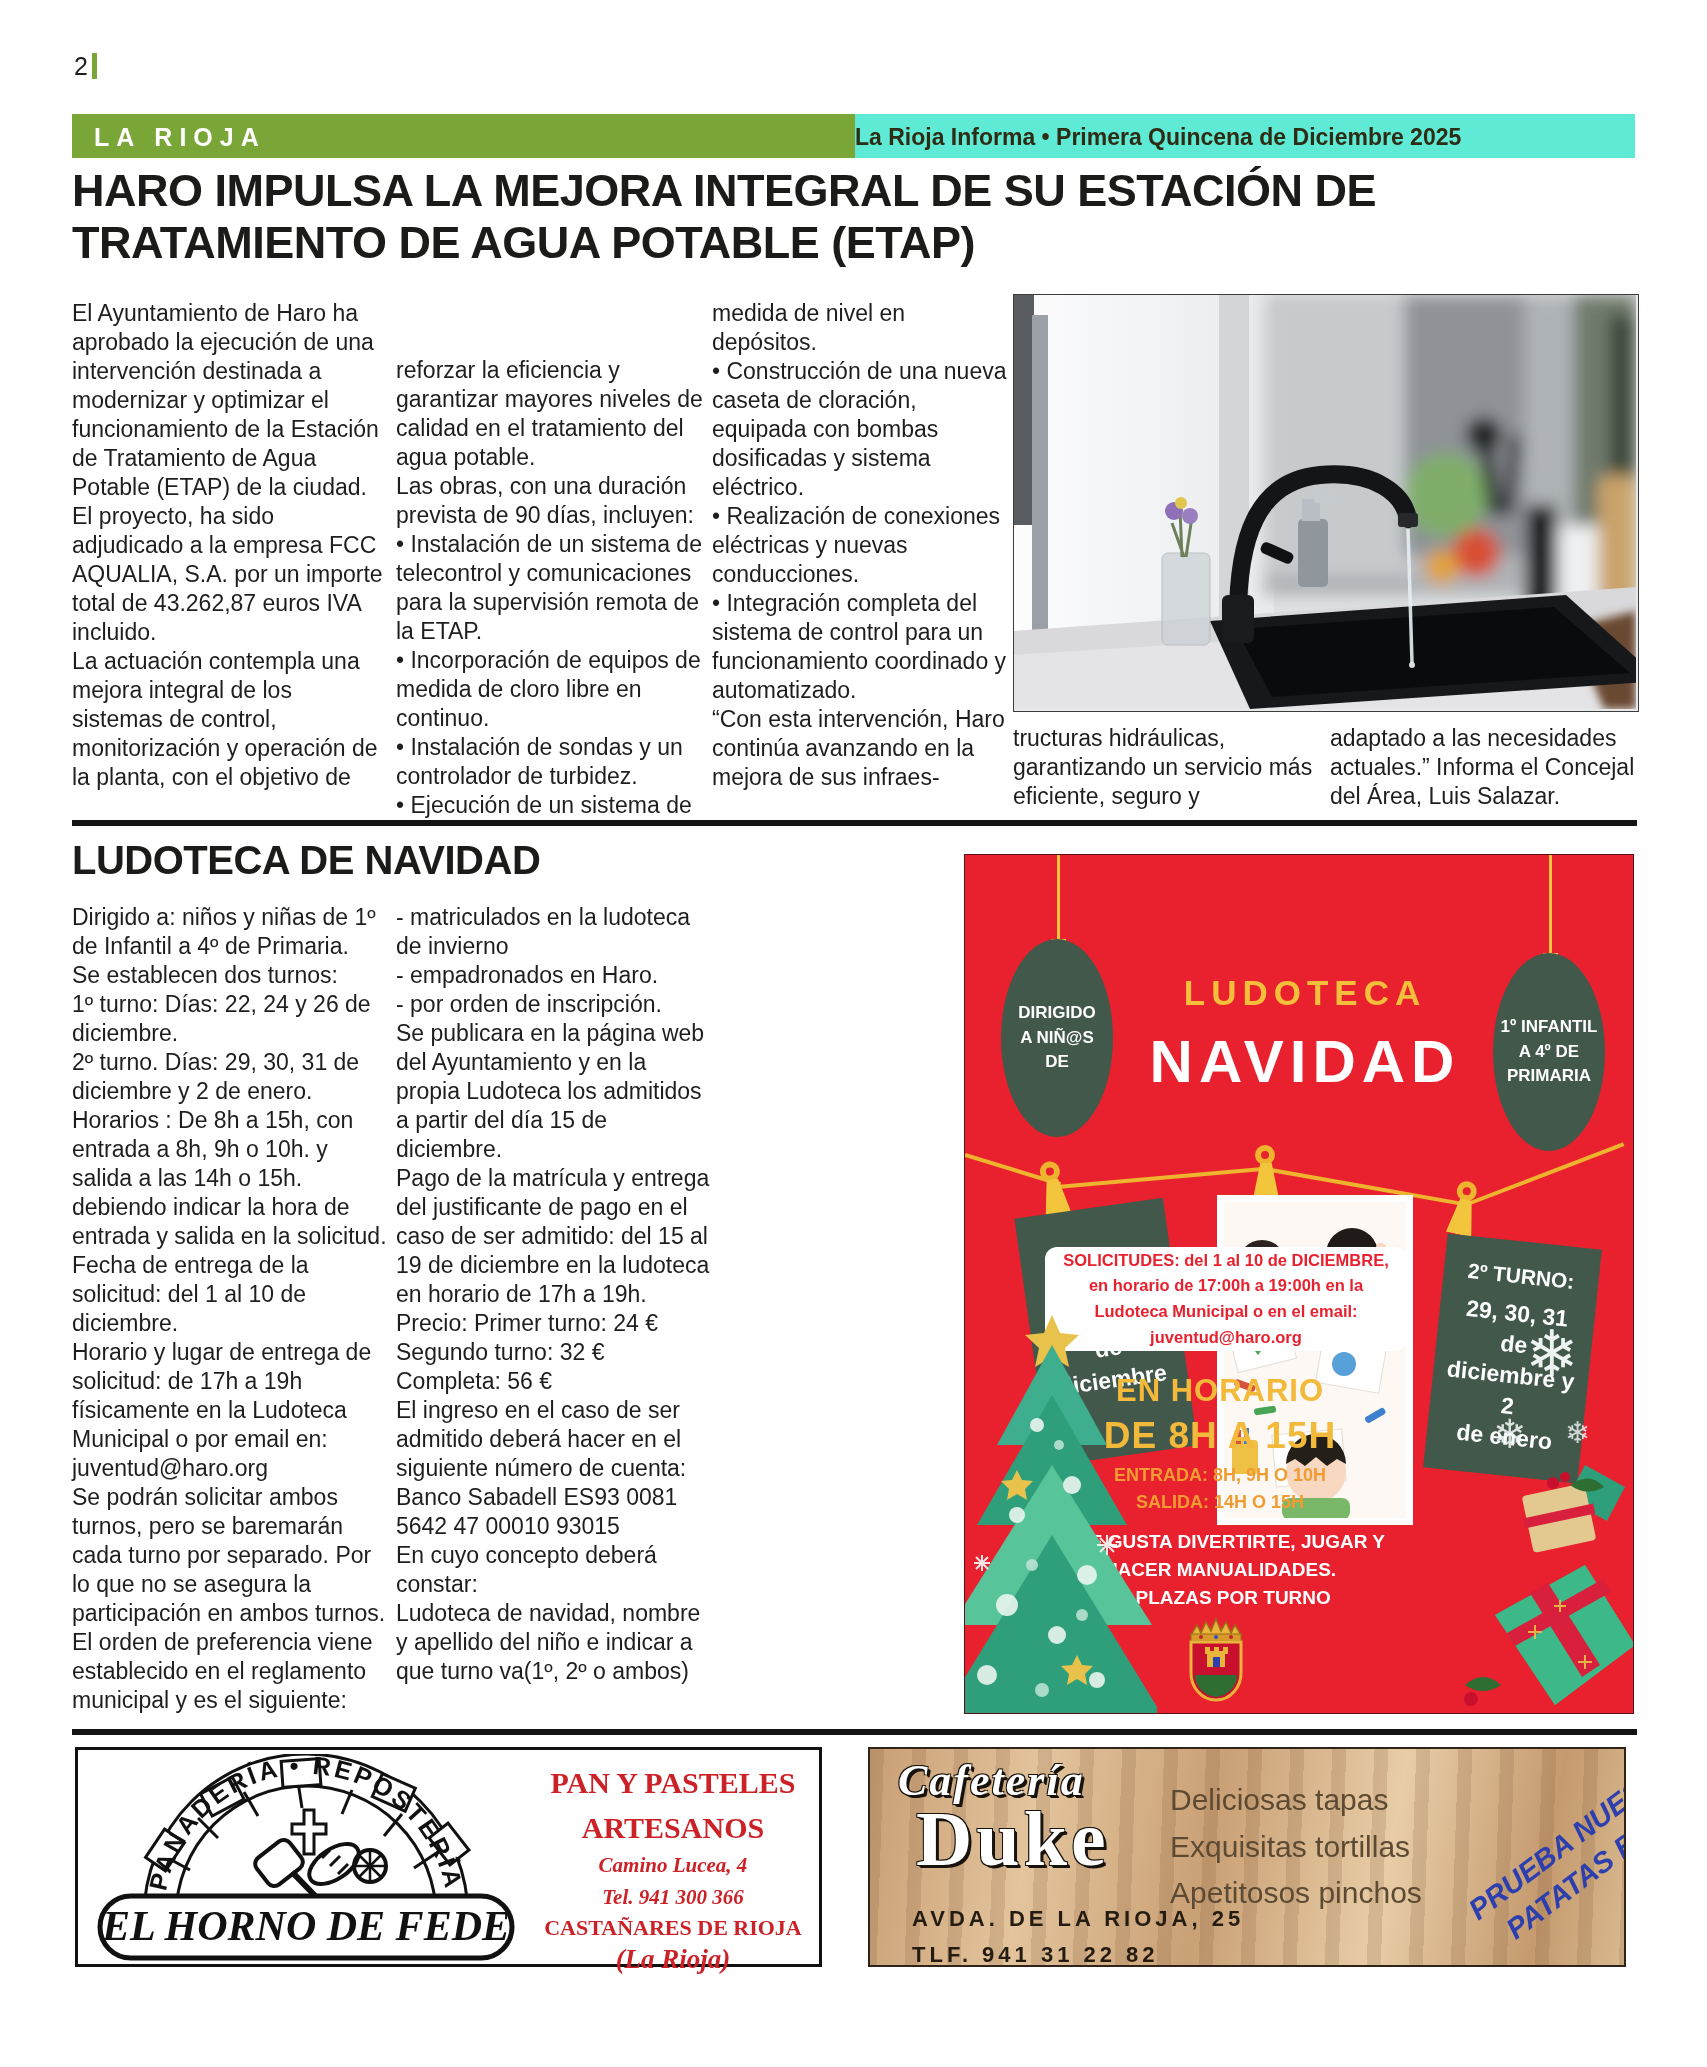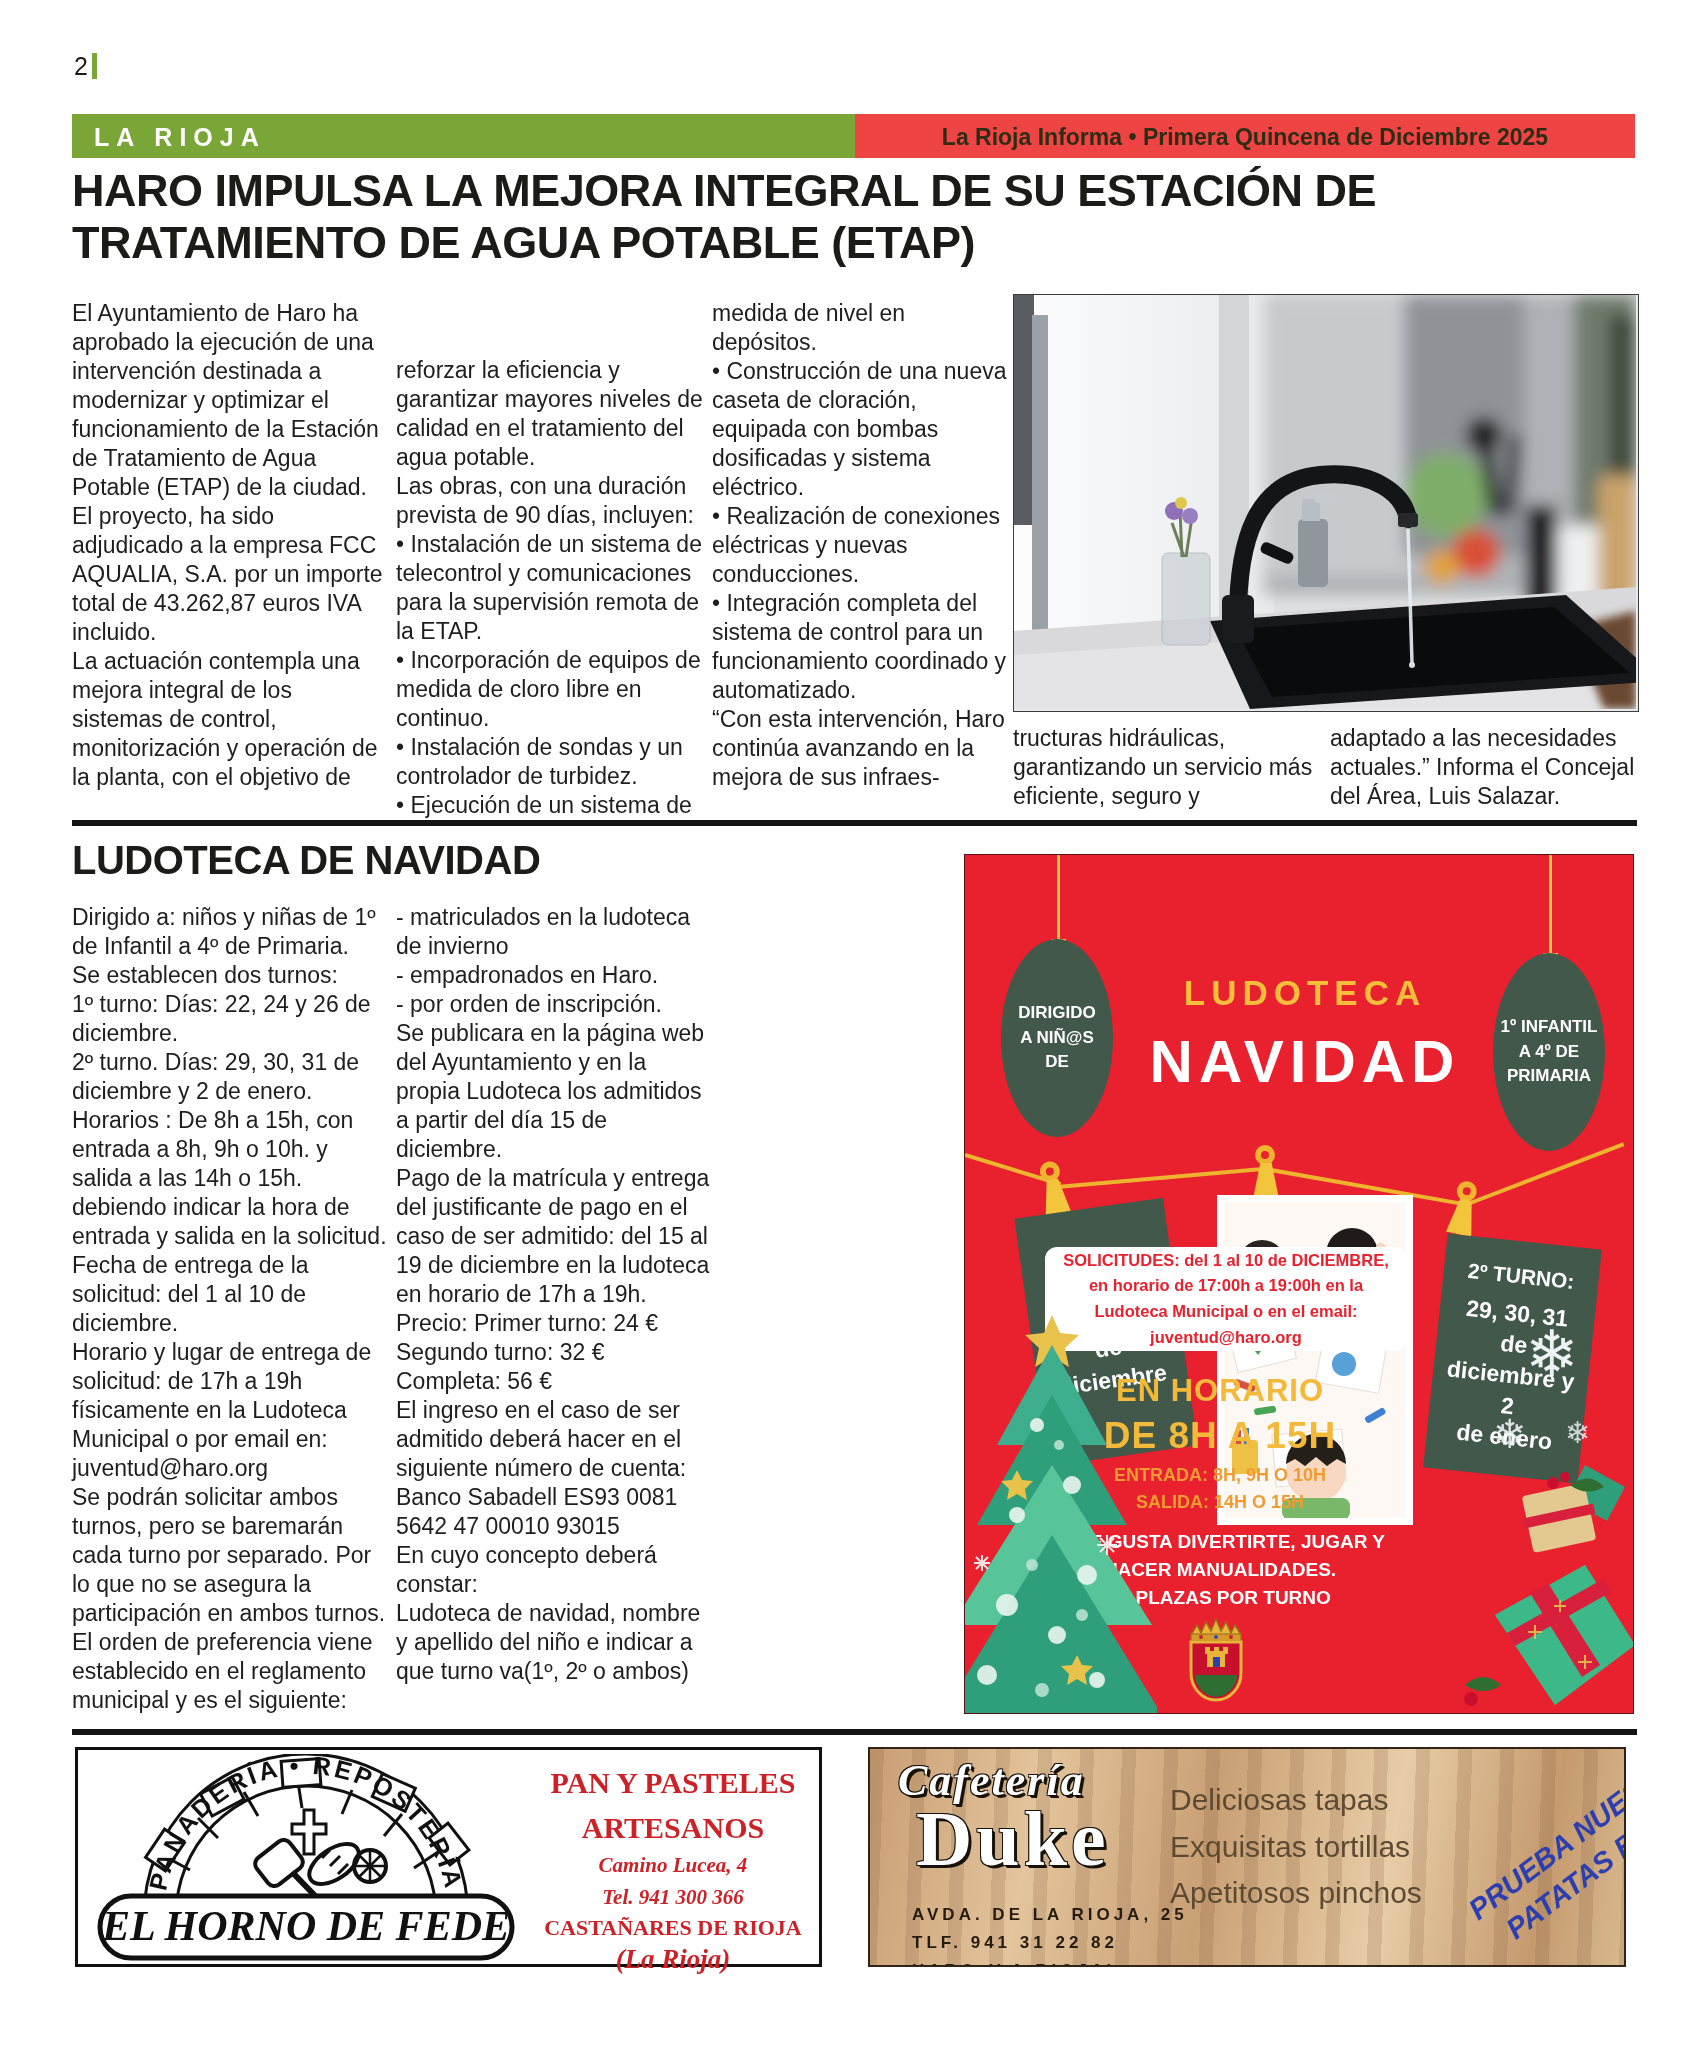--- a/index.html
+++ b/index.html
@@ -8,21 +8,21 @@
     font-family:"Liberation Sans", sans-serif;color:#1c1c1c;overflow:hidden;
   }
   .abs{position:absolute;}
   .pre{white-space:pre-line;}
 
   
   #pagenum{left:74px;top:52px;font-size:25px;color:#1d1d1d;}
   #pagenum .tick{display:inline-block;width:5px;height:26px;background:#7aa637;vertical-align:-4px;margin-left:4px;}
   #bar-green{left:72px;top:114px;width:783px;height:44px;background:#7aa637;}
   #bar-green span{display:block;padding:9px 0 0 22px;color:#ffffff;font-weight:bold;font-size:25px;letter-spacing:7px;}
-  #bar-yellow{left:855px;top:114px;width:780px;height:44px;background:#ef4444;text-align:center;}
+  #bar-yellow{left:855px;top:114px;width:780px;height:44px;background:#5eead4;text-align:left;}
   #bar-yellow .in{display:inline-block;padding-top:10px;font-size:23px;color:#2e2c15;}
   #bar-yellow .b{font-weight:bold;}
   #headline1{left:72px;top:165px;width:1570px;font-size:45px;line-height:1.15;font-weight:800;color:#1b1b19;letter-spacing:-0.5px;}
 
   
   .coltext{font-size:23px;line-height:29px;color:#1e1e1e;}
   #a1c1{left:72px;top:299px;width:312px;}
   #a1c2{left:396px;top:317px;width:308px;margin-top:39px;}
   #a1c3{left:712px;top:299px;width:302px;}
   #a1b1{left:1013px;top:724px;width:300px;}
@@ -104,21 +104,21 @@
 
   #ad-duke{left:868px;top:1747px;width:758px;height:220px;box-sizing:border-box;border:2px solid #30241a;overflow:hidden;
     background:
       repeating-linear-gradient(92deg, rgba(122,84,52,.18) 0 14px, rgba(0,0,0,0) 14px 42px),
       linear-gradient(100deg,#c99e74 0%,#e3c49c 22%,#caa075 45%,#e8cda6 68%,#c59a6e 88%,#d9b98f 100%);}
   #duke-brand{position:absolute;left:28px;top:6px;font-family:"Liberation Serif",serif;font-weight:bold;color:#ffffff;
     text-shadow:3px 3px 0 #17120c,-1px -1px 0 #17120c,1px -1px 0 #17120c,-1px 1px 0 #17120c,2px 2px 0 #17120c;}
   #duke-brand .c{font-size:44px;font-style:italic;display:block;letter-spacing:2px;}
   #duke-brand .d{font-size:78px;display:block;margin-top:-12px;margin-left:18px;letter-spacing:4px;}
   #duke-tags{position:absolute;left:300px;top:28px;width:330px;color:#5d4a33;font-size:30px;line-height:1.55;}
-  #duke-addr{position:absolute;left:42px;top:152px;color:#241b11;font-size:17px;font-weight:bold;letter-spacing:4px;line-height:1.65;}
+  #duke-addr{position:absolute;left:42px;top:152px;color:#241b11;font-size:22px;font-weight:bold;letter-spacing:4px;line-height:1.65;}
   #duke-diag{position:absolute;left:585px;top:55px;transform:rotate(-37deg);color:#2d3fae;
     font-size:29px;font-weight:800;font-style:italic;text-align:center;line-height:1.3;white-space:nowrap;}
 </style>
 </head>
 <body>
 
 <div class="abs" id="pagenum">
   <span>2</span><span class="tick"></span>
 </div>
 

